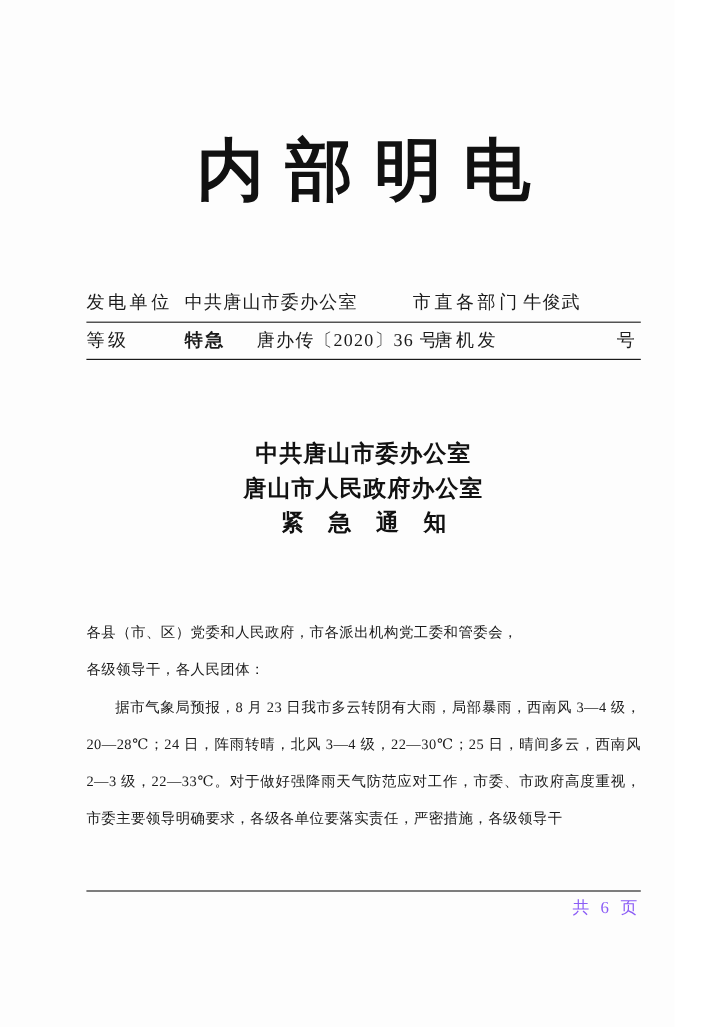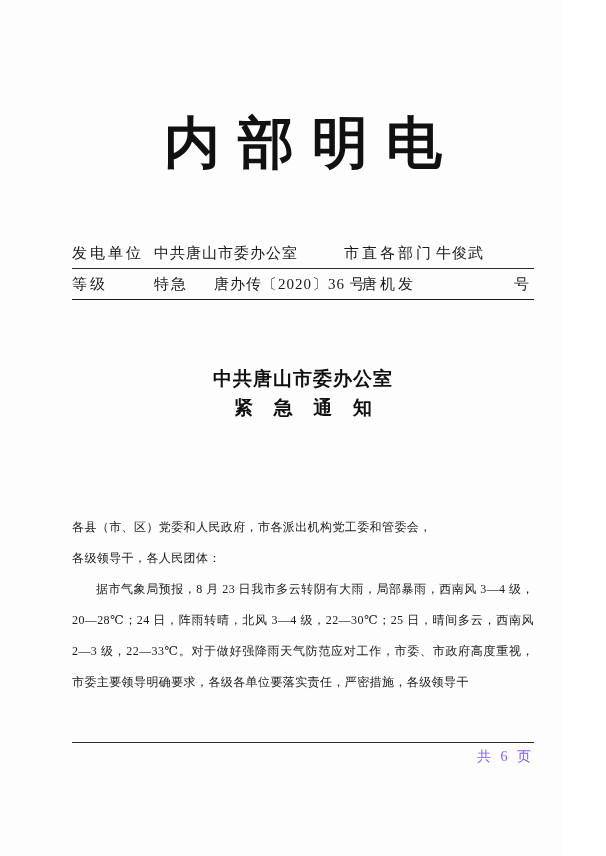--- a/index.html
+++ b/index.html
@@ -61,21 +61,21 @@
   .val {
     letter-spacing: 1px;
   }
 
   .r1-lbl { width: 82px; }
   .r1-val { width: 190px; }
   .r1-lbl2 { width: 92px; text-align: left; }
   .r1-val2 { flex: 1 1 auto; }
 
   .r2-lbl { width: 82px; }
-  .r2-urgent { width: 60px; font-weight: normal; letter-spacing: 2px; }
+  .r2-urgent { width: 60px; font-weight: bold; letter-spacing: 2px; }
   .r2-code { width: 148px; }
   .r2-lbl2 { width: 80px; }
   .r2-tail { flex: 1 1 auto; text-align: right; padding-right: 4px; }
 
   .title-block {
     position: absolute;
     top: 364px;
     left: 0;
     width: 606px;
     text-align: center;
@@ -142,20 +142,21 @@
       <span class="lbl r2-lbl">等级</span>
       <span class="val r2-urgent">特急</span>
       <span class="val r2-code">唐办传〔2020〕36 号</span>
       <span class="lbl r2-lbl2">唐机发</span>
       <span class="val r2-tail">号</span>
     </div>
   </div>
 
   <div class="title-block">
     <div>中共唐山市委办公室</div>
+    <div>唐山市人民政府办公室</div>
     <div class="t-last">紧 急 通 知</div>
   </div>
 
   <div class="body-block">
     <p>各县（市、区）党委和人民政府，市各派出机构党工委和管委会，</p>
     <p>各级领导干，各人民团体：</p>
     <p class="indent2">据市气象局预报，8 月 23 日我市多云转阴有大雨，局部暴雨，西南风 3—4 级，20—28℃；24 日，阵雨转晴，北风 3—4 级，22—30℃；25 日，晴间多云，西南风 2—3 级，22—33℃。对于做好强降雨天气防范应对工作，市委、市政府高度重视，市委主要领导明确要求，各级各单位要落实责任，严密措施，各级领导干</p>
   </div>
 
   <div class="footer-rule"></div>

